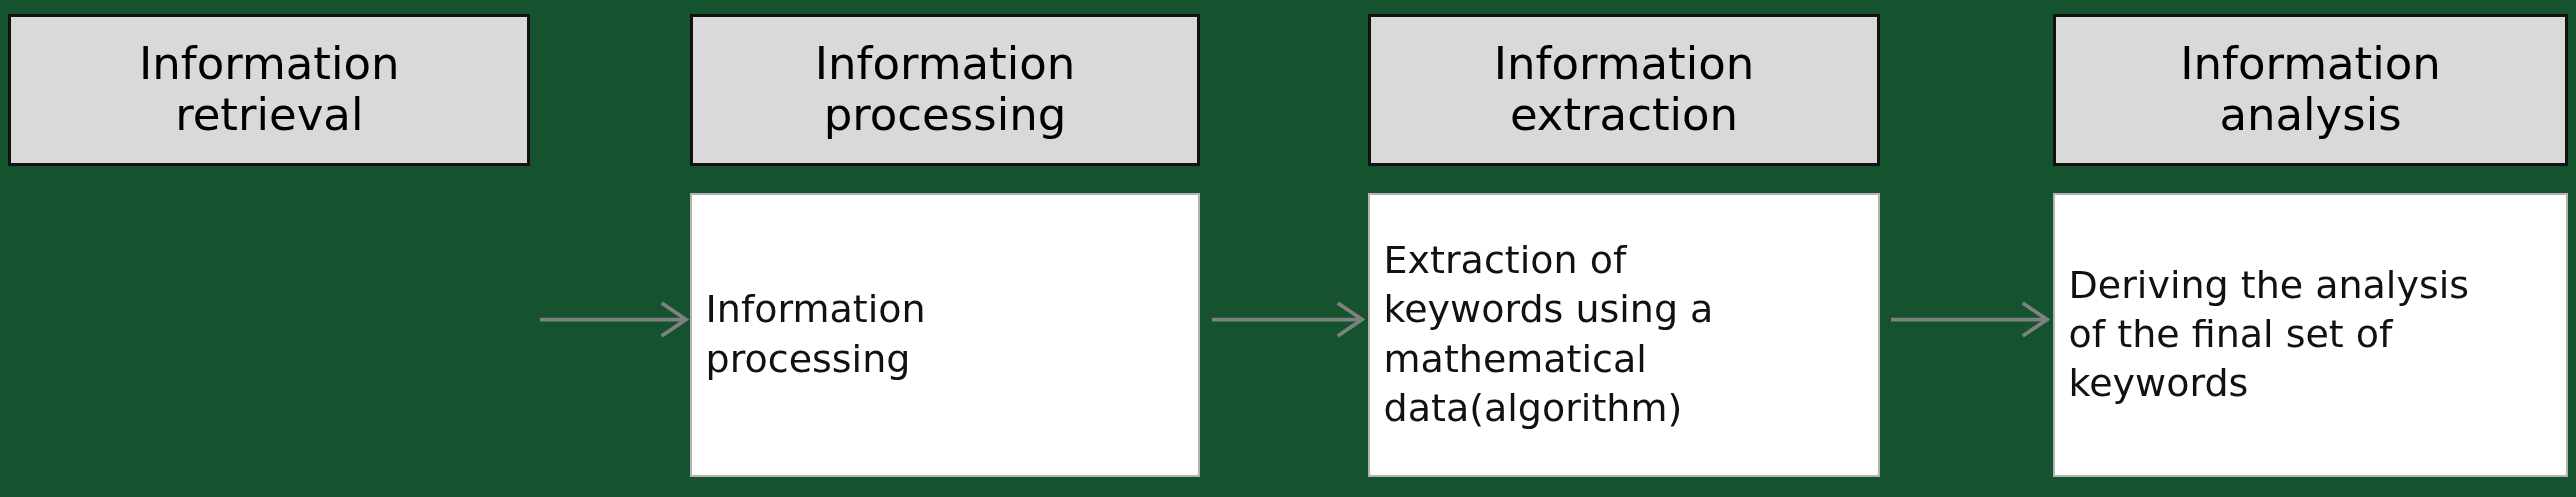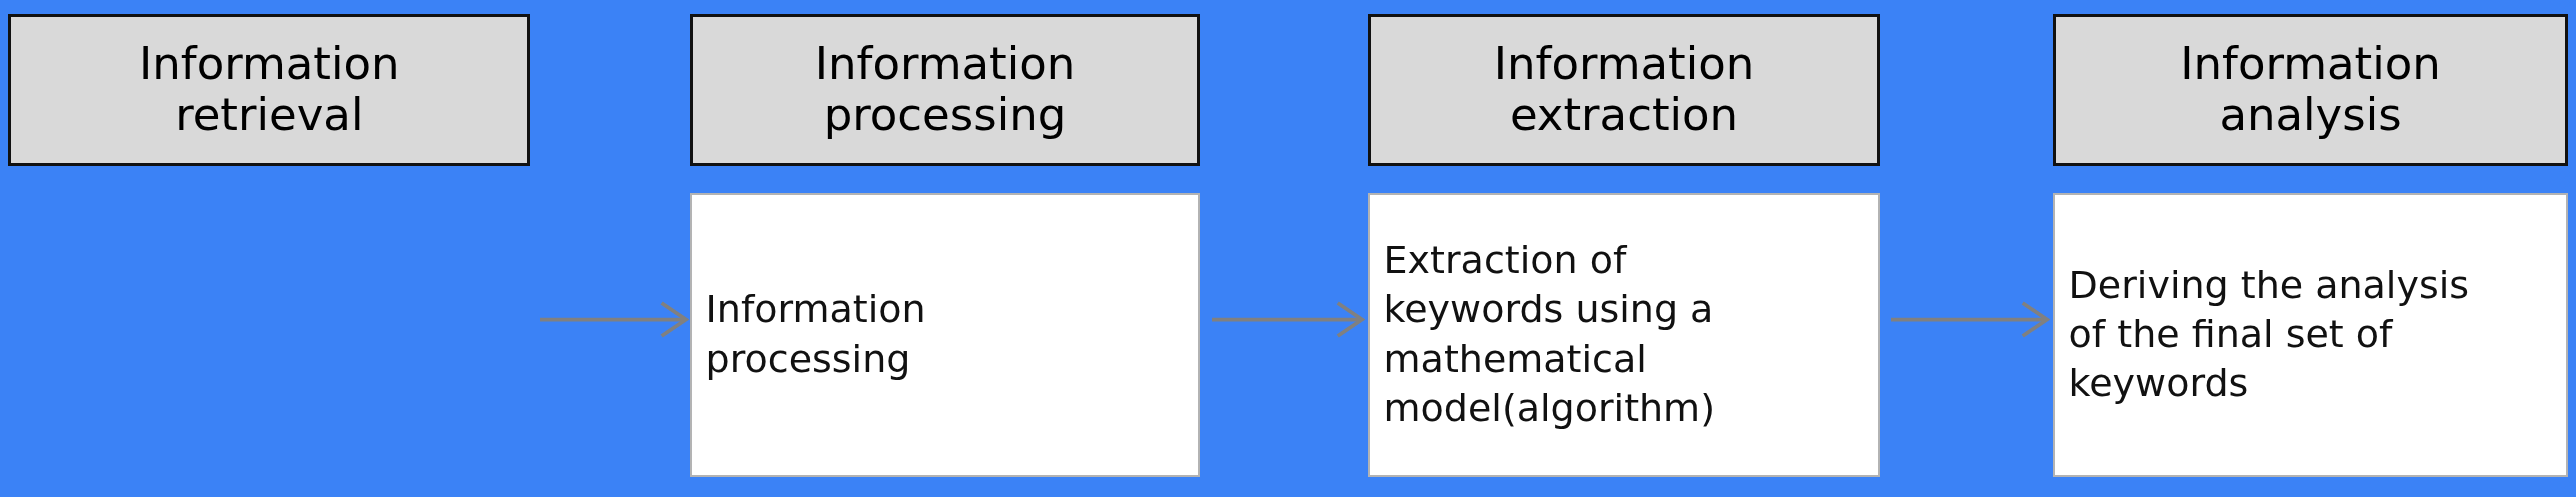--- a/index.html
+++ b/index.html
@@ -4,21 +4,21 @@
 <style>
   html,body{margin:0;padding:0;background:#ffffff;}
   body{
     width:2576px;height:497px;
     font-family:"DejaVu Sans","Liberation Sans",sans-serif;
     overflow:hidden;
   }
   #flow{
     position:relative;
     width:2576px;height:497px;
-    background:#3b82f6;
+    background:#14532d;
   }
   .stage{
     position:absolute;
     top:13.6px;
     height:470px;
   }
   .stage-header{
     box-sizing:border-box;
     position:absolute;
     top:0;
@@ -107,21 +107,21 @@
 
   <div class="stage" style="left:1368px;width:512px;">
     <div class="stage-header">
       <div class="stage-header-title">Information
 extraction</div>
     </div>
     <div class="stage-body">
       <div class="stage-body-text">Extraction of
 keywords using a
 mathematical
-model(algorithm)</div>
+data(algorithm)</div>
     </div>
   </div>
 
   <div class="connector" style="left:1891px;width:159px;">
     <svg viewBox="0 0 210 60" preserveAspectRatio="none">
       <line x1="0" y1="30" x2="202" y2="30" stroke="#808080" stroke-width="5"></line>
       <polyline points="174,8 206,30 174,52" fill="none" stroke="#808080" stroke-width="5" stroke-linecap="butt" stroke-linejoin="miter"></polyline>
     </svg>
   </div>
 

